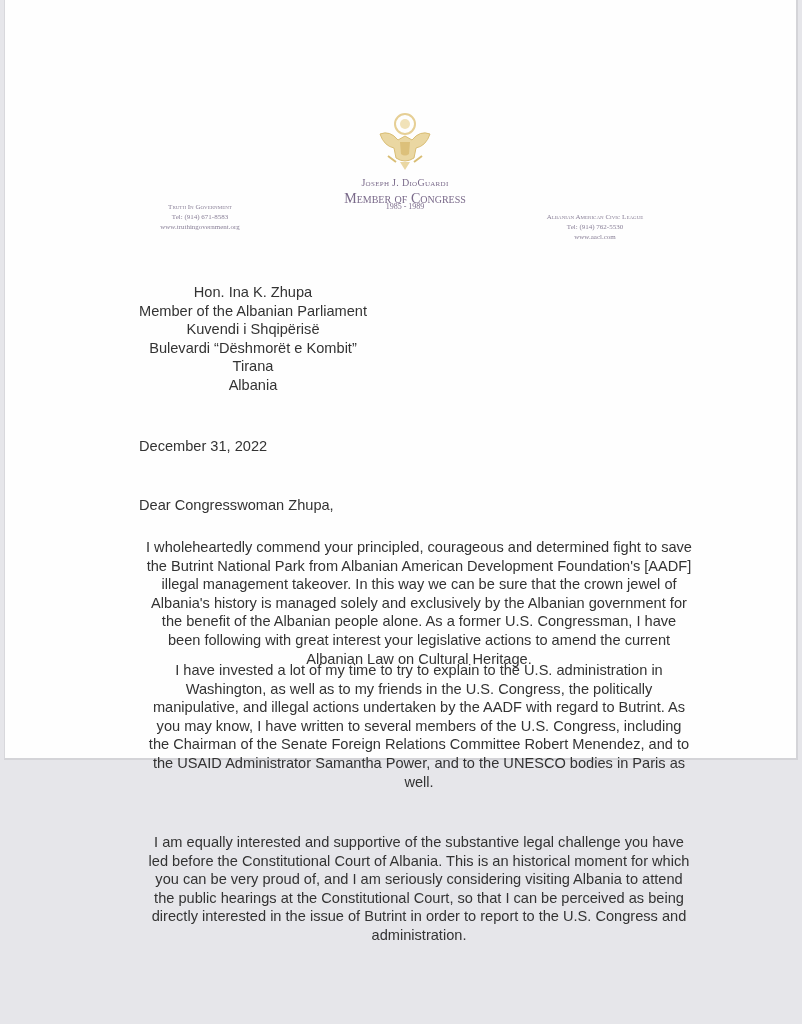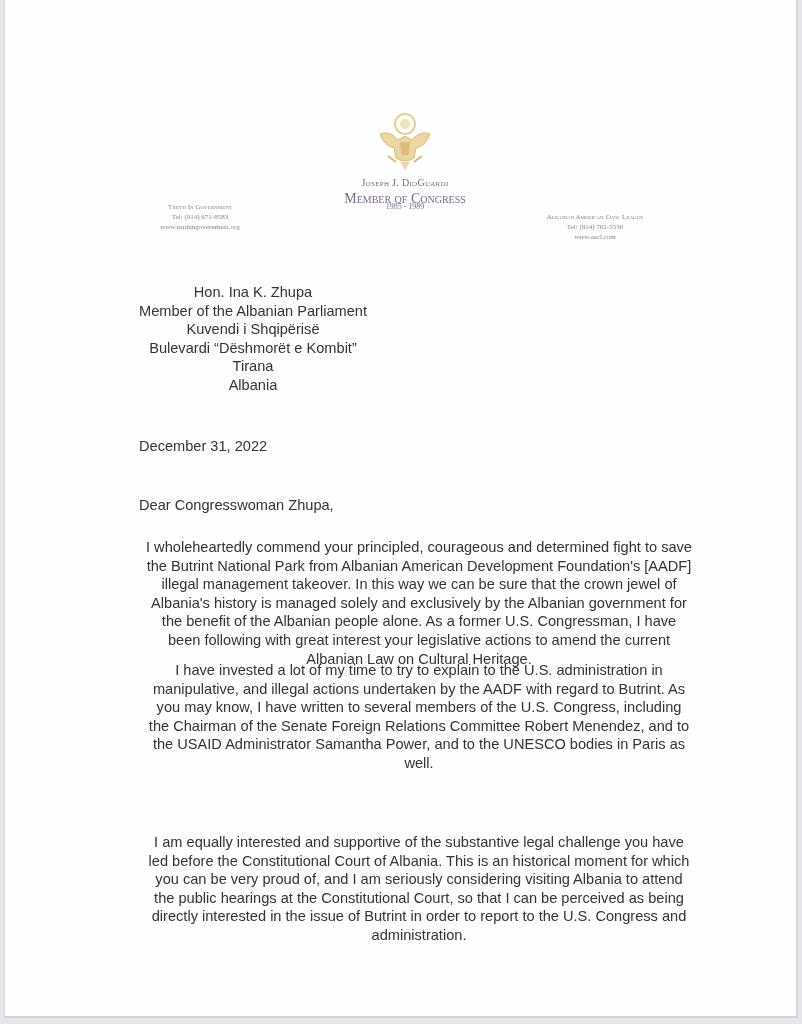--- a/index.html
+++ b/index.html
@@ -1,21 +1,21 @@
 <!DOCTYPE html>
 <html><head>
 <meta charset="utf-8">
 <style>
   html, body { margin:0; padding:0; }
   body {
     width:802px; height:1024px; background:#e6e6ea; position:relative; overflow:hidden;
     font-family:"Liberation Sans", sans-serif;
   }
   .page {
-    position:absolute; left:4px; top:0; width:794px; height:1018px; background:#fefefe;
+    position:absolute; left:4px; top:0; width:794px; height:760px; background:#fefefe;
     border-left:1px solid #d8d8dc; border-right:2px solid #d4d4d8; border-bottom:2px solid #d4d4d8;
     box-sizing:border-box;
   }
   .seal { position:absolute; left:371px; top:112px; width:58px; height:60px; }
   .lh { position:absolute; font-family:"Liberation Serif", serif; color:#7a6a8a; text-align:center; }
   .lh-name { left:300px; top:177px; width:200px; font-size:10px; letter-spacing:0.3px; font-variant:small-caps; }
   .lh-title { left:300px; top:191px; width:200px; font-size:14px; font-variant:small-caps; }
   .lh-years { left:300px; top:202px; width:200px; font-size:8px; }
   .lh-left { left:120px; top:202px; width:150px; font-size:7px; line-height:10px; color:#8a8098; }
   .lh-right { left:510px; top:212px; width:160px; font-size:7px; line-height:10px; color:#8a8098; }
@@ -76,20 +76,21 @@
     <span class="line">the Butrint National Park from Albanian American Development Foundation's [AADF]</span>
     <span class="line">illegal management takeover. In this way we can be sure that the crown jewel of</span>
     <span class="line">Albania's history is managed solely and exclusively by the Albanian government for</span>
     <span class="line">the benefit of the Albanian people alone. As a former U.S. Congressman, I have</span>
     <span class="line">been following with great interest your legislative actions to amend the current</span>
     <span class="line">Albanian Law on Cultural Heritage.</span>
   </div>
 
   <div class="text p2">
     <span class="line">I have invested a lot of my time to try to explain to the U.S. administration in</span>
+    <span class="line">Washington, as well as to my friends in the U.S. Congress, the politically</span>
     <span class="line">manipulative, and illegal actions undertaken by the AADF with regard to Butrint. As</span>
     <span class="line">you may know, I have written to several members of the U.S. Congress, including</span>
     <span class="line">the Chairman of the Senate Foreign Relations Committee Robert Menendez, and to</span>
     <span class="line">the USAID Administrator Samantha Power, and to the UNESCO bodies in Paris as</span>
     <span class="line">well.</span>
   </div>
 
   <div class="text p3">
     <span class="line">I am equally interested and supportive of the substantive legal challenge you have</span>
     <span class="line">led before the Constitutional Court of Albania. This is an historical moment for which</span>

